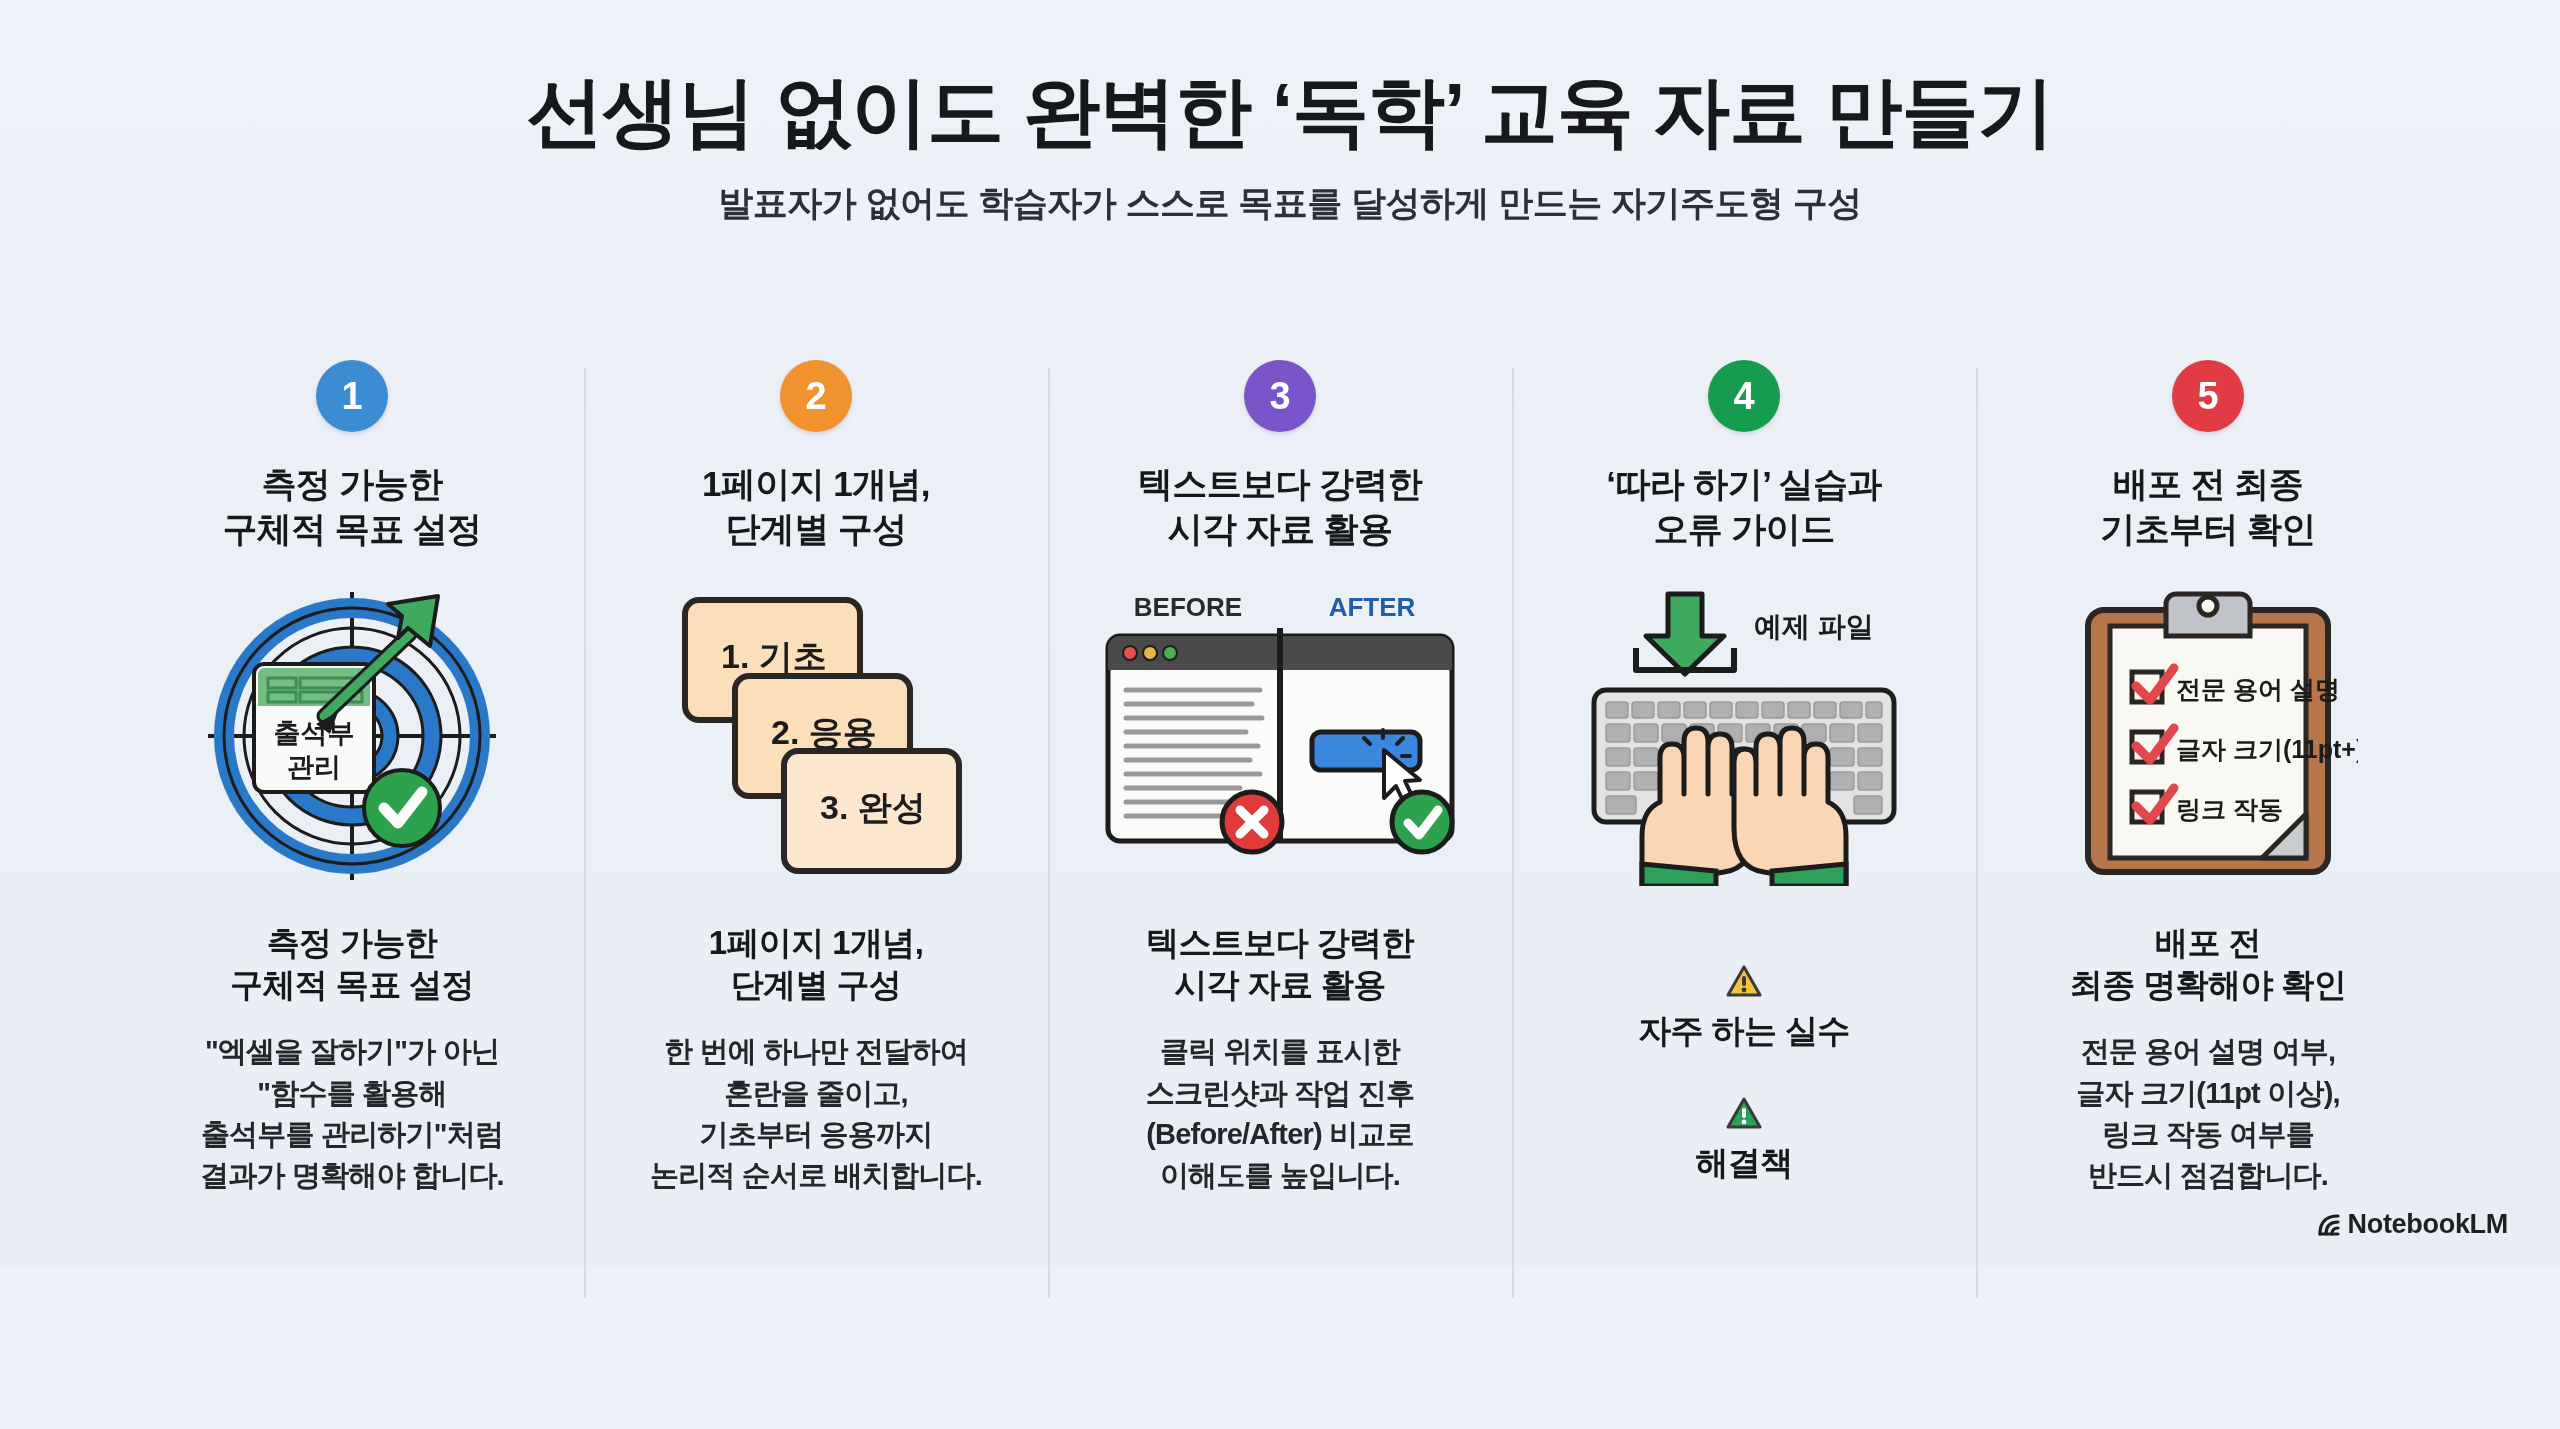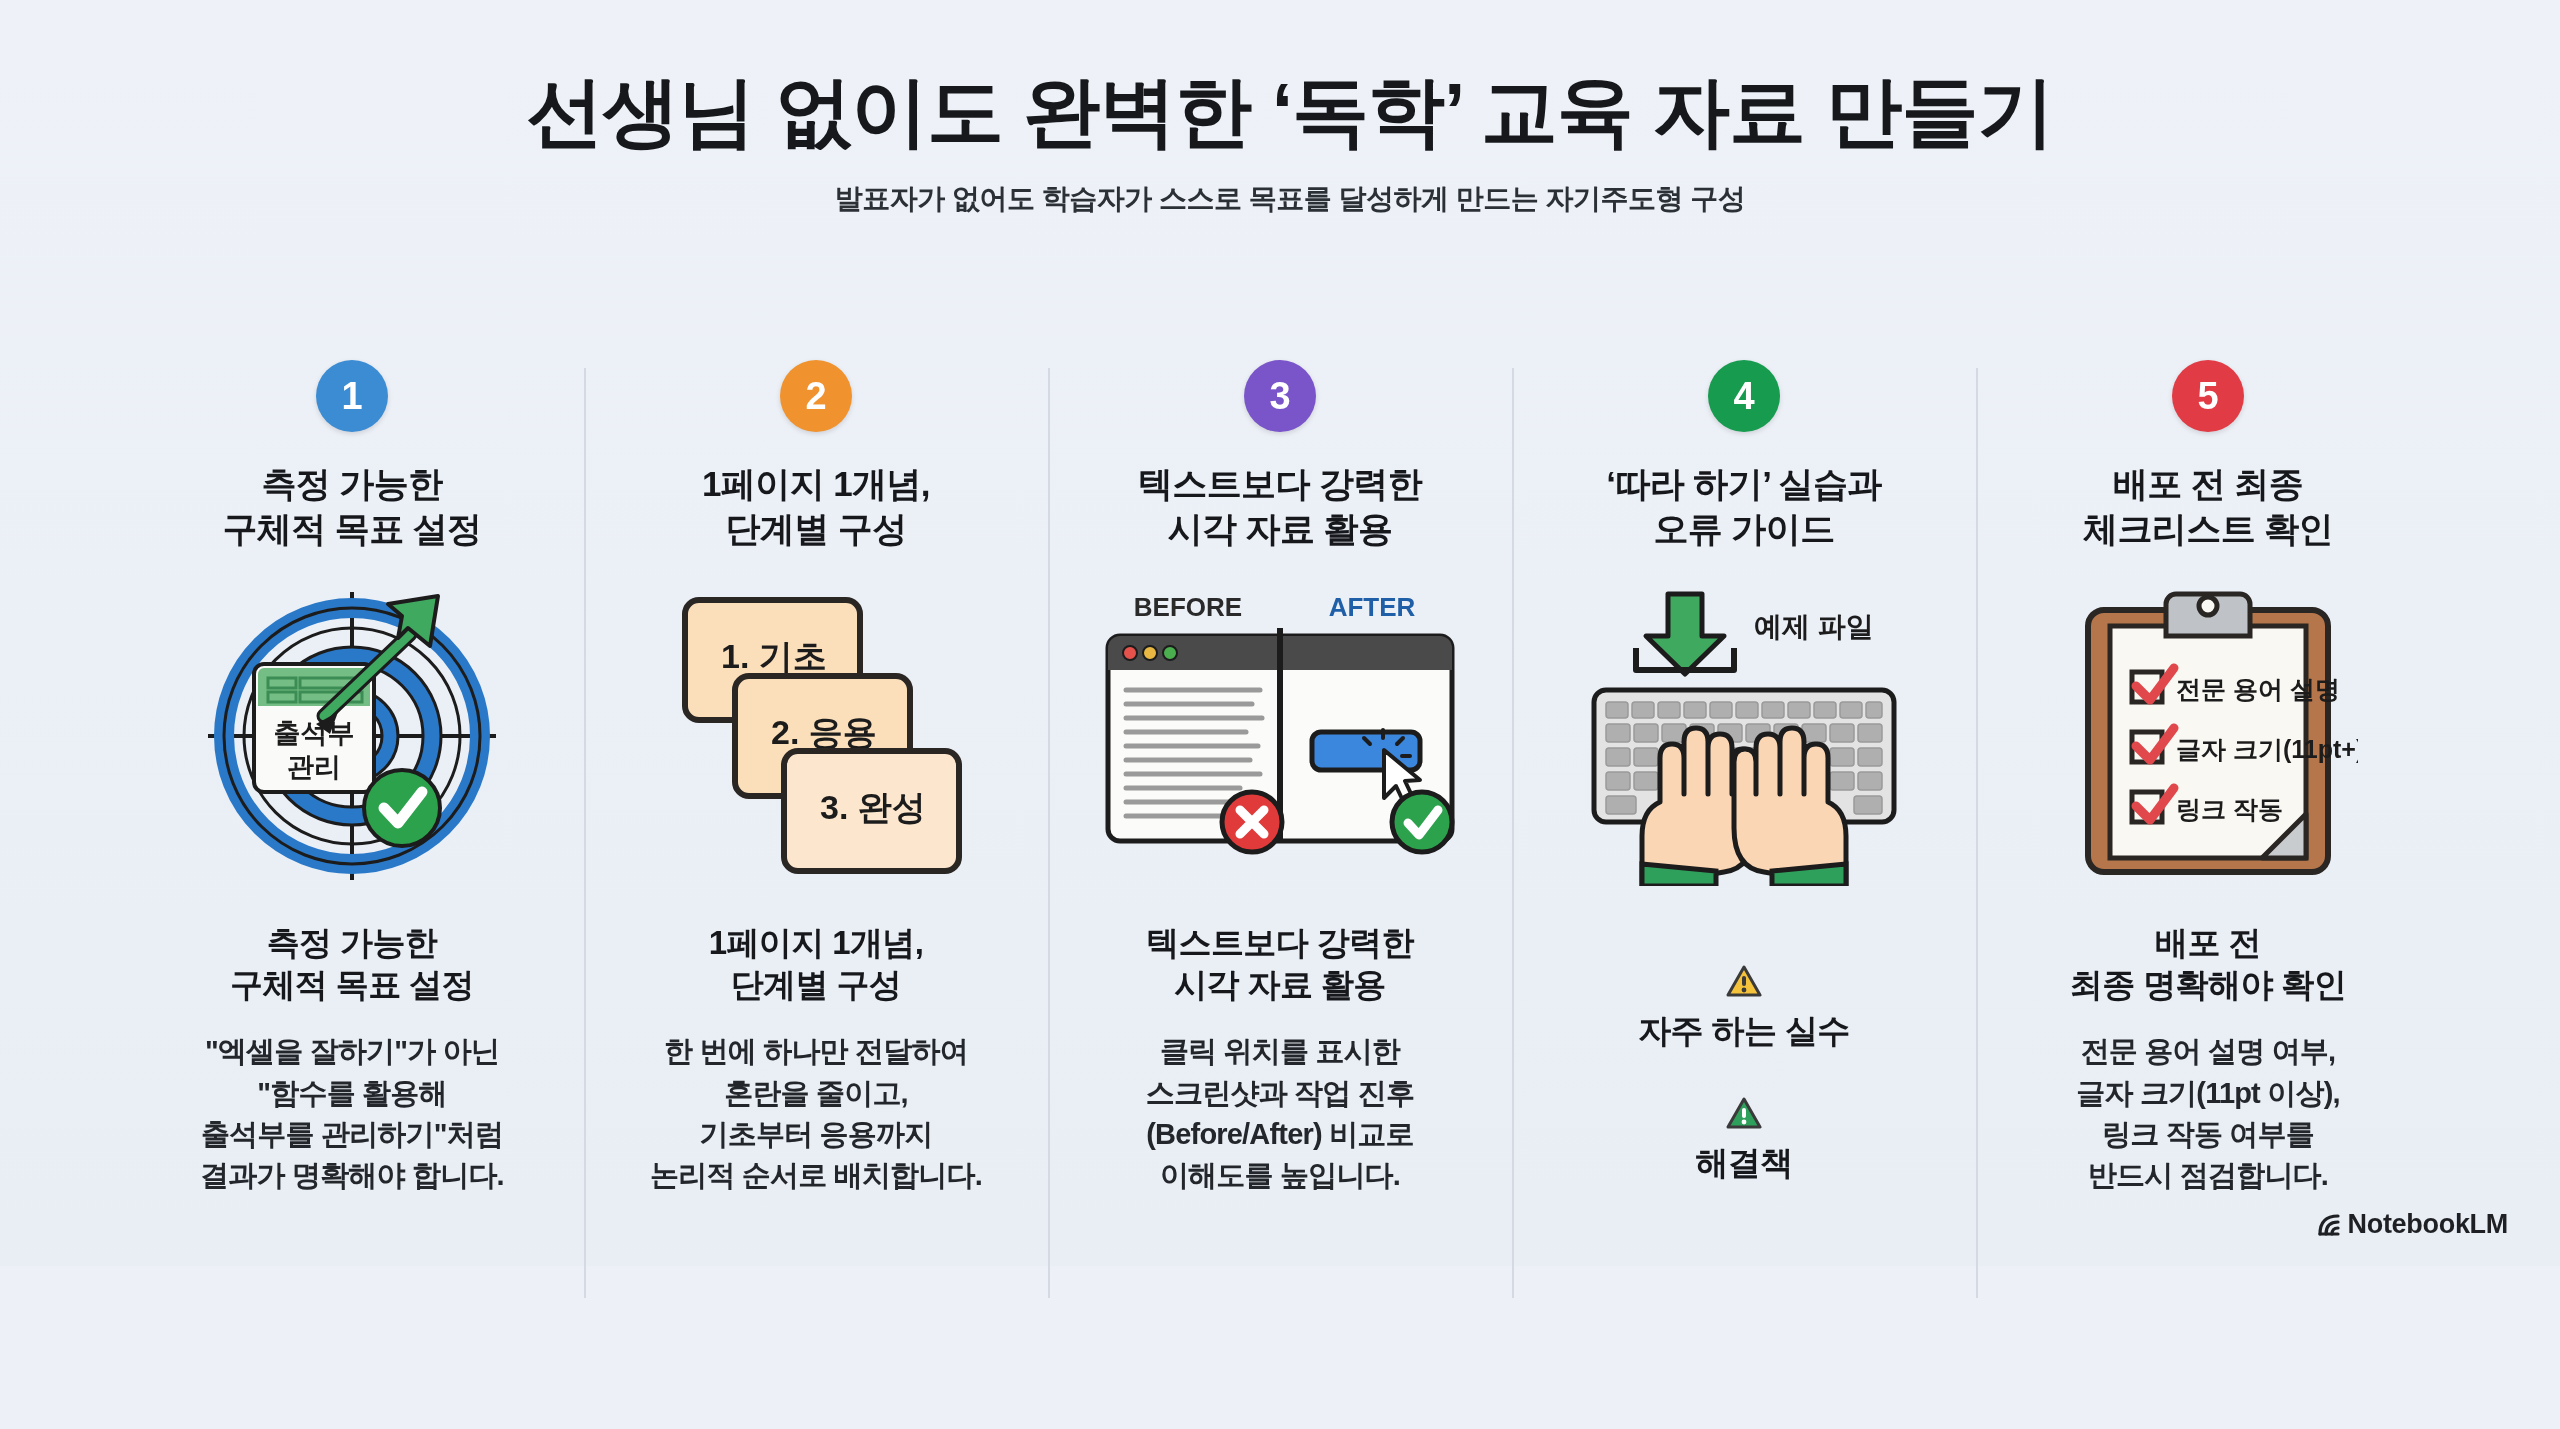--- a/index.html
+++ b/index.html
@@ -20,21 +20,21 @@
   .header { padding-top: 68px; text-align: center; }
   .main-title {
     font-size: 77px;
     font-weight: bold;
     color: #16181C;
     letter-spacing: -1px;
     line-height: 1.12;
   }
   .subtitle {
     margin-top: 26px;
-    font-size: 28px;
+    font-size: 35px;
     font-weight: 600;
     color: #2B2F36;
     letter-spacing: -0.5px;
   }
 
   
   .columns {
     position: absolute;
     top: 360px; left: 120px;
     width: 2320px; height: 980px;
@@ -362,21 +362,21 @@
             <circle cx="18" cy="26" r="2.4" fill="#FFFFFF"></circle>
           </svg>
           <span>해결책</span>
         </div>
       </div>
     </div>
 
     <div class="col">
       <div class="badge" style="background:#E13B45">5</div>
       <div class="col-title">배포 전 최종
-체크리스트 확인</div>
+기초부터 확인</div>
       <div class="illus">
         <svg width="300" height="300" viewBox="0 0 300 300">
           <rect x="30" y="24" width="240" height="262" rx="16" fill="#B5764B" stroke="#2A2623" stroke-width="6"></rect>
           <rect x="52" y="40" width="196" height="232" fill="#FAF8F3" stroke="#2A2623" stroke-width="5"></rect>
           <path d="M118 8 h64 a10 10 0 0 1 10 10 v32 h-84 v-32 a10 10 0 0 1 10 -10 z" fill="#BFC3C7" stroke="#2A2623" stroke-width="5"></path>
           <circle cx="150" cy="20" r="9" fill="#FAF8F3" stroke="#2A2623" stroke-width="5"></circle>
 
           <g>
             <rect x="74" y="86" width="30" height="30" fill="none" stroke="#2A2623" stroke-width="5"></rect>
             <path d="M78 100 L92 114 L116 82" stroke="#E0484C" stroke-width="9" fill="none" stroke-linecap="round" stroke-linejoin="round"></path>

